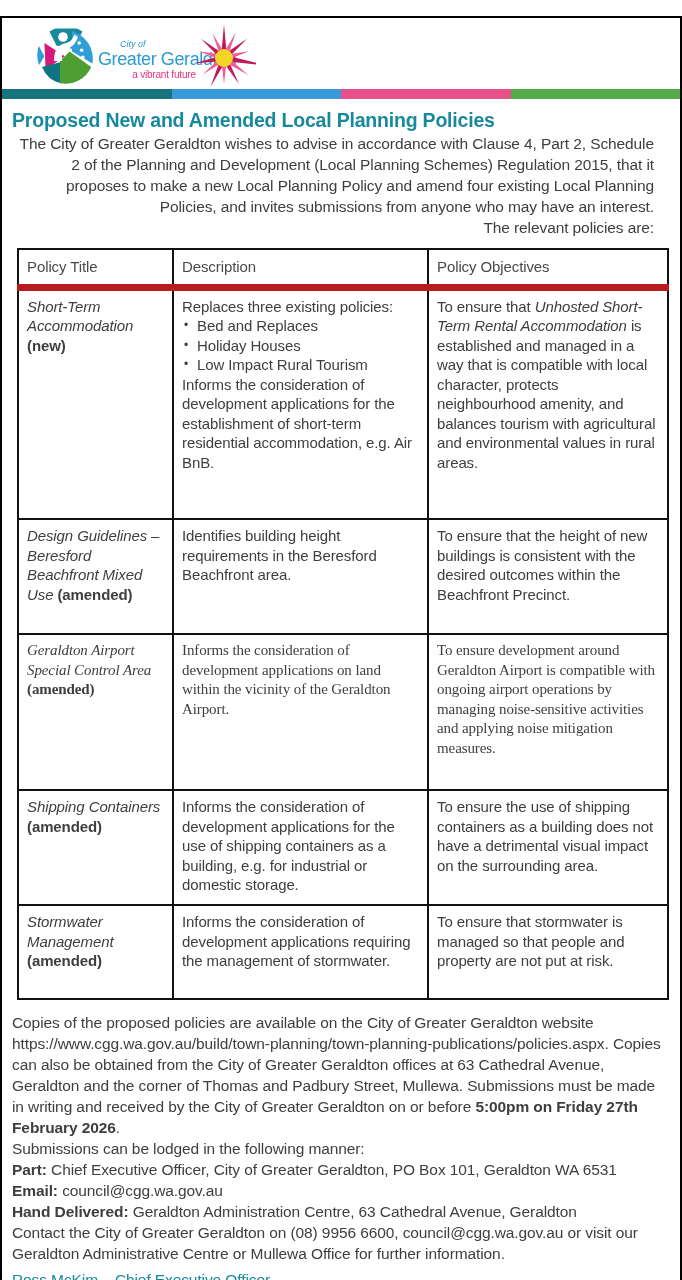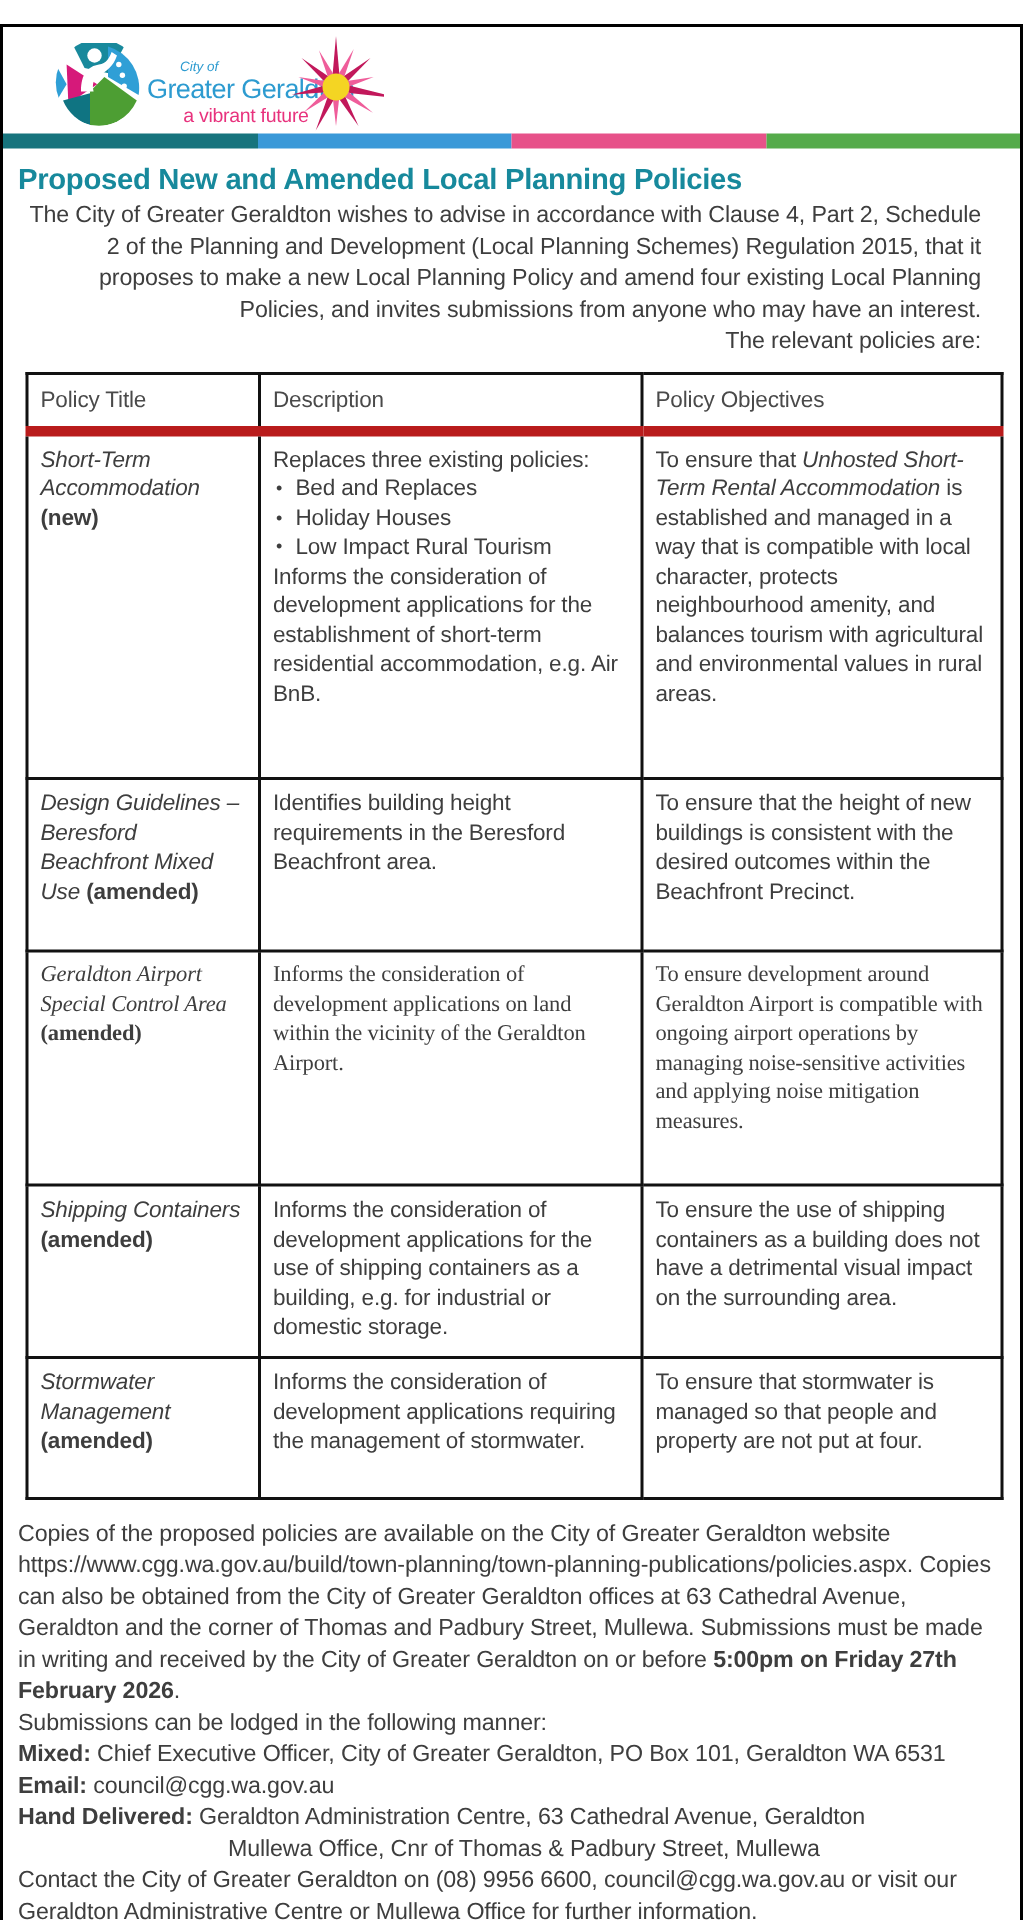--- a/index.html
+++ b/index.html
@@ -6,21 +6,21 @@
   body{font-family:"Liberation Sans",sans-serif;color:#3e3e3e;}
   .page{position:relative;width:682px;height:1280px;box-sizing:border-box;
         border:2px solid #000;background:#fff;overflow:hidden;margin-top:16px;}
 
   
   .header{position:relative;height:71px;}
   .emblem{position:absolute;left:34px;top:7px;width:60px;height:60px;}
   .logo-text{position:absolute;left:96px;top:22px;width:132px;line-height:1;}
   .logo-cityof{display:block;font-size:9px;color:#2d9bd0;font-style:italic;margin-left:22px;}
   .logo-name{display:block;font-size:18px;color:#2d9bd0;white-space:nowrap;letter-spacing:-0.4px;margin-top:1px;}
-  .logo-tagline{display:block;font-size:13px;color:#e8327d;text-align:center;margin-top:2px;letter-spacing:-0.2px;}
+  .logo-tagline{display:block;font-size:10px;color:#e8327d;text-align:center;margin-top:2px;letter-spacing:-0.2px;}
   .flower{position:absolute;left:190px;top:4px;width:64px;height:82px;z-index:3;}
   .public-notice{position:absolute;right:20px;top:8px;margin:0;
         font-size:44px;font-weight:300;color:#1a8b9d;letter-spacing:0.5px;white-space:nowrap;}
 
   
   .stripe{position:relative;height:10px;width:100%;display:flex;z-index:1;}
   .stripe span{flex:1 1 25%;height:100%;}
   .s-teal{background:#17747d;} .s-blue{background:#3a99d8;}
   .s-pink{background:#e75189;} .s-green{background:#55ab4b;}
 
@@ -178,30 +178,29 @@
           </td>
           <td>Informs the consideration of development applications for the use of shipping containers as a building, e.g. for industrial or domestic storage.</td>
           <td>To ensure the use of shipping containers as a building does not have a detrimental visual impact  on the surrounding area.</td>
         </tr>
         <tr class="r5">
           <td>
             <span class="it">Stormwater Management</span>
             <span class="bd">(amended)</span>
           </td>
           <td>Informs the consideration of development applications requiring the management of stormwater.</td>
-          <td>To ensure that stormwater is managed so that people and property are not put at four.</td>
+          <td>To ensure that stormwater is managed so that people and property are not put at risk.</td>
         </tr>
       </tbody>
     </table>
 
     <div class="closing">
       <p class="wrapurl"><span>Copies of the proposed policies are available on the City of Greater Geraldton website https://www.cgg.wa.gov.au/build/town-planning/town-planning-publications/policies.aspx. Copies can also be obtained from the City of Greater Geraldton offices at 63 Cathedral Avenue, Geraldton and the corner of Thomas and Padbury Street, Mullewa. Submissions must be made in writing and received by the City of Greater Geraldton on or before </span><span class="bd">5:00pm on Friday 27th February 2026</span><span>.</span></p>
       <p>Submissions can be lodged in the following manner:</p>
-      <p><span class="bd">Mixed:</span><span> Chief Executive Officer, City of Greater Geraldton, PO Box 101, Geraldton WA 6531</span></p>
+      <p><span class="bd">Part:</span><span> Chief Executive Officer, City of Greater Geraldton, PO Box 101, Geraldton WA 6531</span></p>
       <p><span class="bd">Email:</span><span> council@cgg.wa.gov.au</span></p>
       <p><span class="bd">Hand Delivered:</span><span> Geraldton Administration Centre, 63 Cathedral Avenue, Geraldton</span></p>
-      <p class="hand2">Mullewa Office, Cnr of Thomas &amp; Padbury Street, Mullewa</p>
       <p>Contact the City of Greater Geraldton on (08) 9956 6600, council@cgg.wa.gov.au or visit our Geraldton Administrative Centre or Mullewa Office for further information.</p>
       <p class="signature">Ross McKim – Chief Executive Officer</p>
     </div>
   </div>
 
 </div>
 
 </body></html>

